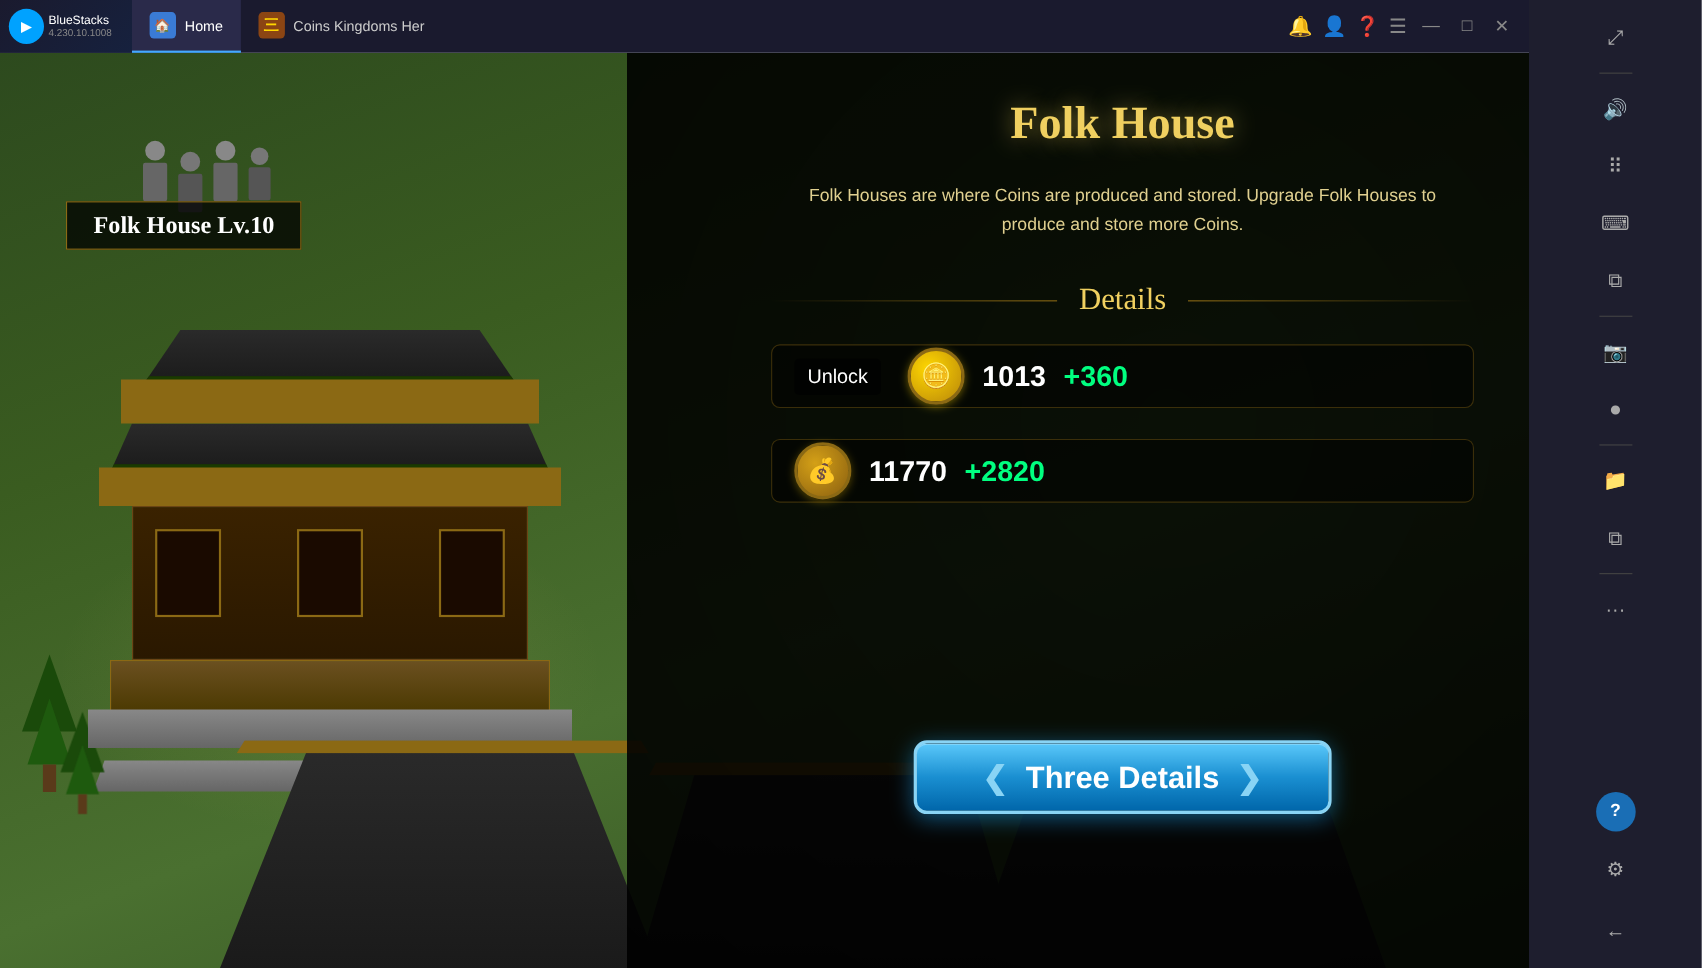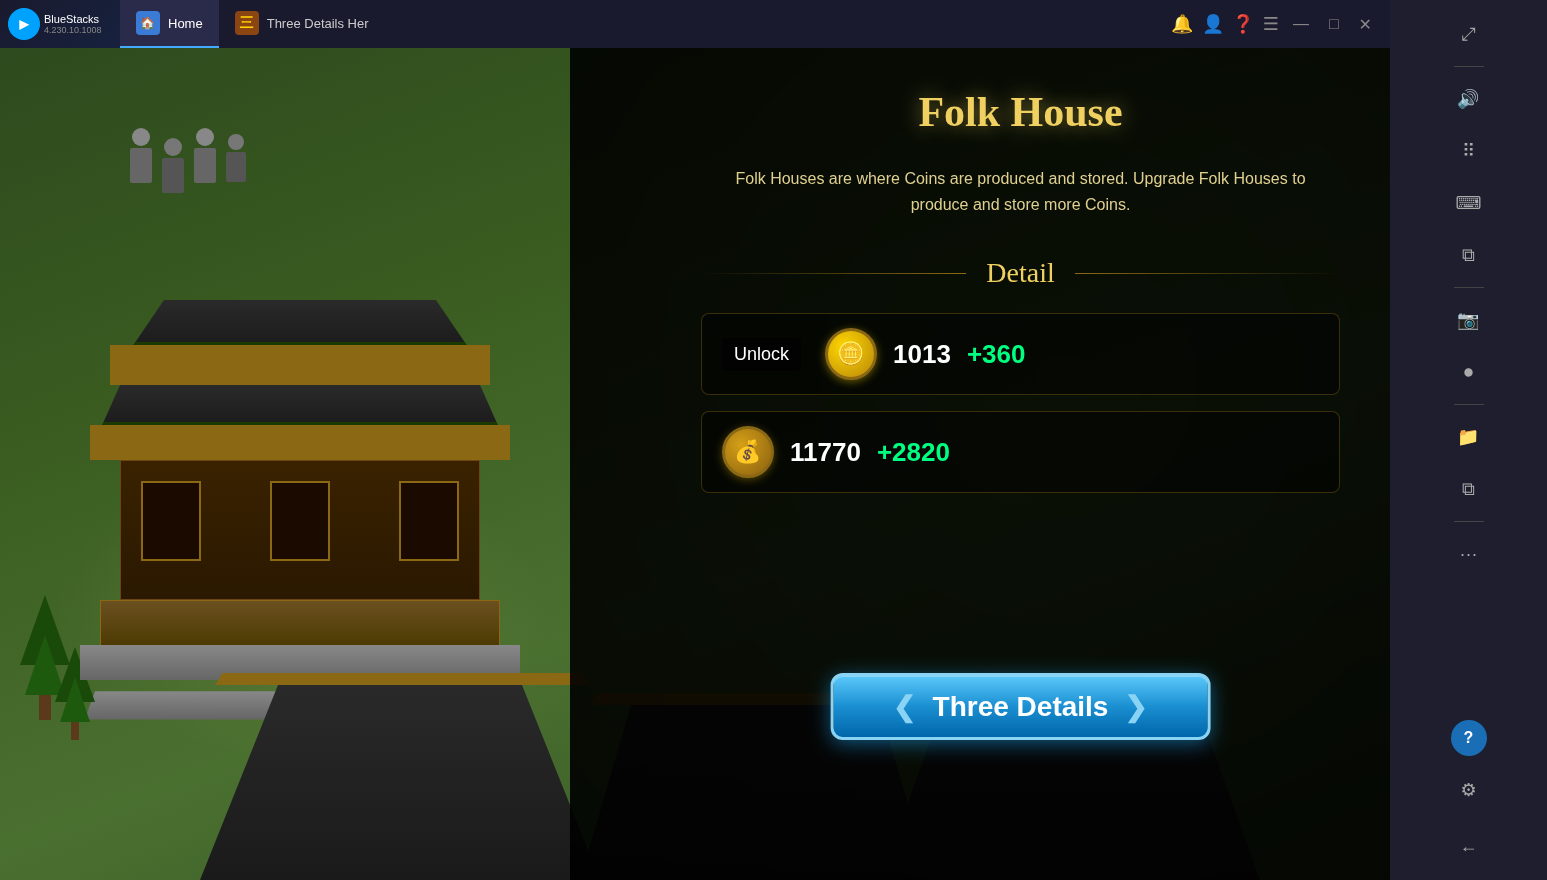--- a/index.html
+++ b/index.html
@@ -143,22 +143,22 @@
       color: #f0d060;
       font-size: 28px;
       font-family: Georgia, serif;
     }
 
     .stat-row {
       display: flex; align-items: center;
       background: rgba(0,0,0,0.5);
       border: 1px solid rgba(139,105,20,0.4);
       border-radius: 8px;
-      padding: 14px 20px;
-      margin-bottom: 16px;
+      padding: 2px 20px;
+      margin-bottom: 28px;
       gap: 16px;
     }
 
     .coin-icon {
       width: 52px; height: 52px;
       border-radius: 50%;
       background: radial-gradient(circle at 35% 35%, #ffd700, #b8860b);
       border: 3px solid #8B6914;
       display: flex; align-items: center; justify-content: center;
       font-size: 22px;
@@ -249,21 +249,21 @@
     </div>
   </div>
 
   <div class="tab active">
     <div class="tab-icon tab-home-icon">🏠</div>
     <span>Home</span>
   </div>
 
   <div class="tab">
     <div class="tab-icon tab-game-icon" style="background:#8B4513;color:#FFD700;font-size:14px;font-weight:bold;width:24px;height:24px;display:flex;align-items:center;justify-content:center;">三</div>
-    <span>Three Details Her</span>
+    <span>Coins Kingdoms Her</span>
   </div>
 
   <div class="titlebar-spacer"></div>
 
   <div class="titlebar-controls">
     <span style="color:#888;font-size:18px;">🔔</span>
     <span style="color:#888;font-size:18px;">👤</span>
     <span style="color:#888;font-size:18px;">❓</span>
     <span style="color:#888;font-size:18px;">☰</span>
     <span class="title-btn">—</span>
@@ -323,20 +323,21 @@
       <div style="display:flex;flex-direction:column;align-items:center;">
         <div style="width:18px;height:18px;background:#888;border-radius:50%;"></div>
         <div style="width:22px;height:35px;background:#666;border-radius:2px;margin-top:2px;"></div>
       </div>
       <div style="display:flex;flex-direction:column;align-items:center;margin-top:6px;">
         <div style="width:16px;height:16px;background:#777;border-radius:50%;"></div>
         <div style="width:20px;height:30px;background:#555;border-radius:2px;margin-top:2px;"></div>
       </div>
     </div>
 
+    <div style="position:absolute;top:135px;left:60px;background:rgba(0,0,0,0.75);border:1px solid #8B6914;padding:8px 24px;color:white;font-size:22px;font-weight:bold;font-family:Georgia,serif;">Folk House  Lv.10</div>
 
     <div style="position:absolute;bottom:200px;left:80px;width:440px;height:380px;">
 
       <div style="position:absolute;top:0;left:50%;transform:translateX(-50%);width:340px;height:50px;background:linear-gradient(180deg,#2a2a2a,#1a1a1a);border-radius:4px 4px 0 0;clip-path:polygon(10% 0%, 90% 0%, 100% 100%, 0% 100%);">
         <div style="position:absolute;bottom:0;left:0;right:0;height:8px;background:#1a3a00;"></div>
       </div>
       <div style="position:absolute;top:45px;left:50%;transform:translateX(-50%);width:380px;height:40px;background:#8B6914;"></div>
       <div style="position:absolute;top:85px;left:50%;transform:translateX(-50%);width:400px;height:45px;background:linear-gradient(180deg,#2a2a2a,#1a1a1a);clip-path:polygon(5% 0%, 95% 0%, 100% 100%, 0% 100%);">
         <div style="position:absolute;bottom:0;left:0;right:0;height:8px;background:#1a3a00;"></div>
       </div>
@@ -367,21 +368,21 @@
 
     <div id="info-panel">
 
       <h1 id="panel-title">Folk House</h1>
 
       <p id="panel-description">Folk Houses are where Coins are produced and stored. Upgrade Folk Houses to produce and store more Coins.</p>
 
       <div id="detail-section">
         <div class="detail-header">
           <div class="detail-line"></div>
-          <span class="detail-title">Detail</span>
+          <span class="detail-title">Details</span>
           <div class="detail-line right"></div>
         </div>
 
         <div class="stat-row">
 
           <div style="display:flex;align-items:center;gap:8px;background:rgba(0,0,0,0.6);padding:6px 12px;border-radius:4px;margin-right:8px;">
             <span style="color:white;font-size:18px;">Unlock</span>
           </div>
           <div class="coin-icon">🪙</div>
           <span class="stat-value">1013</span>

